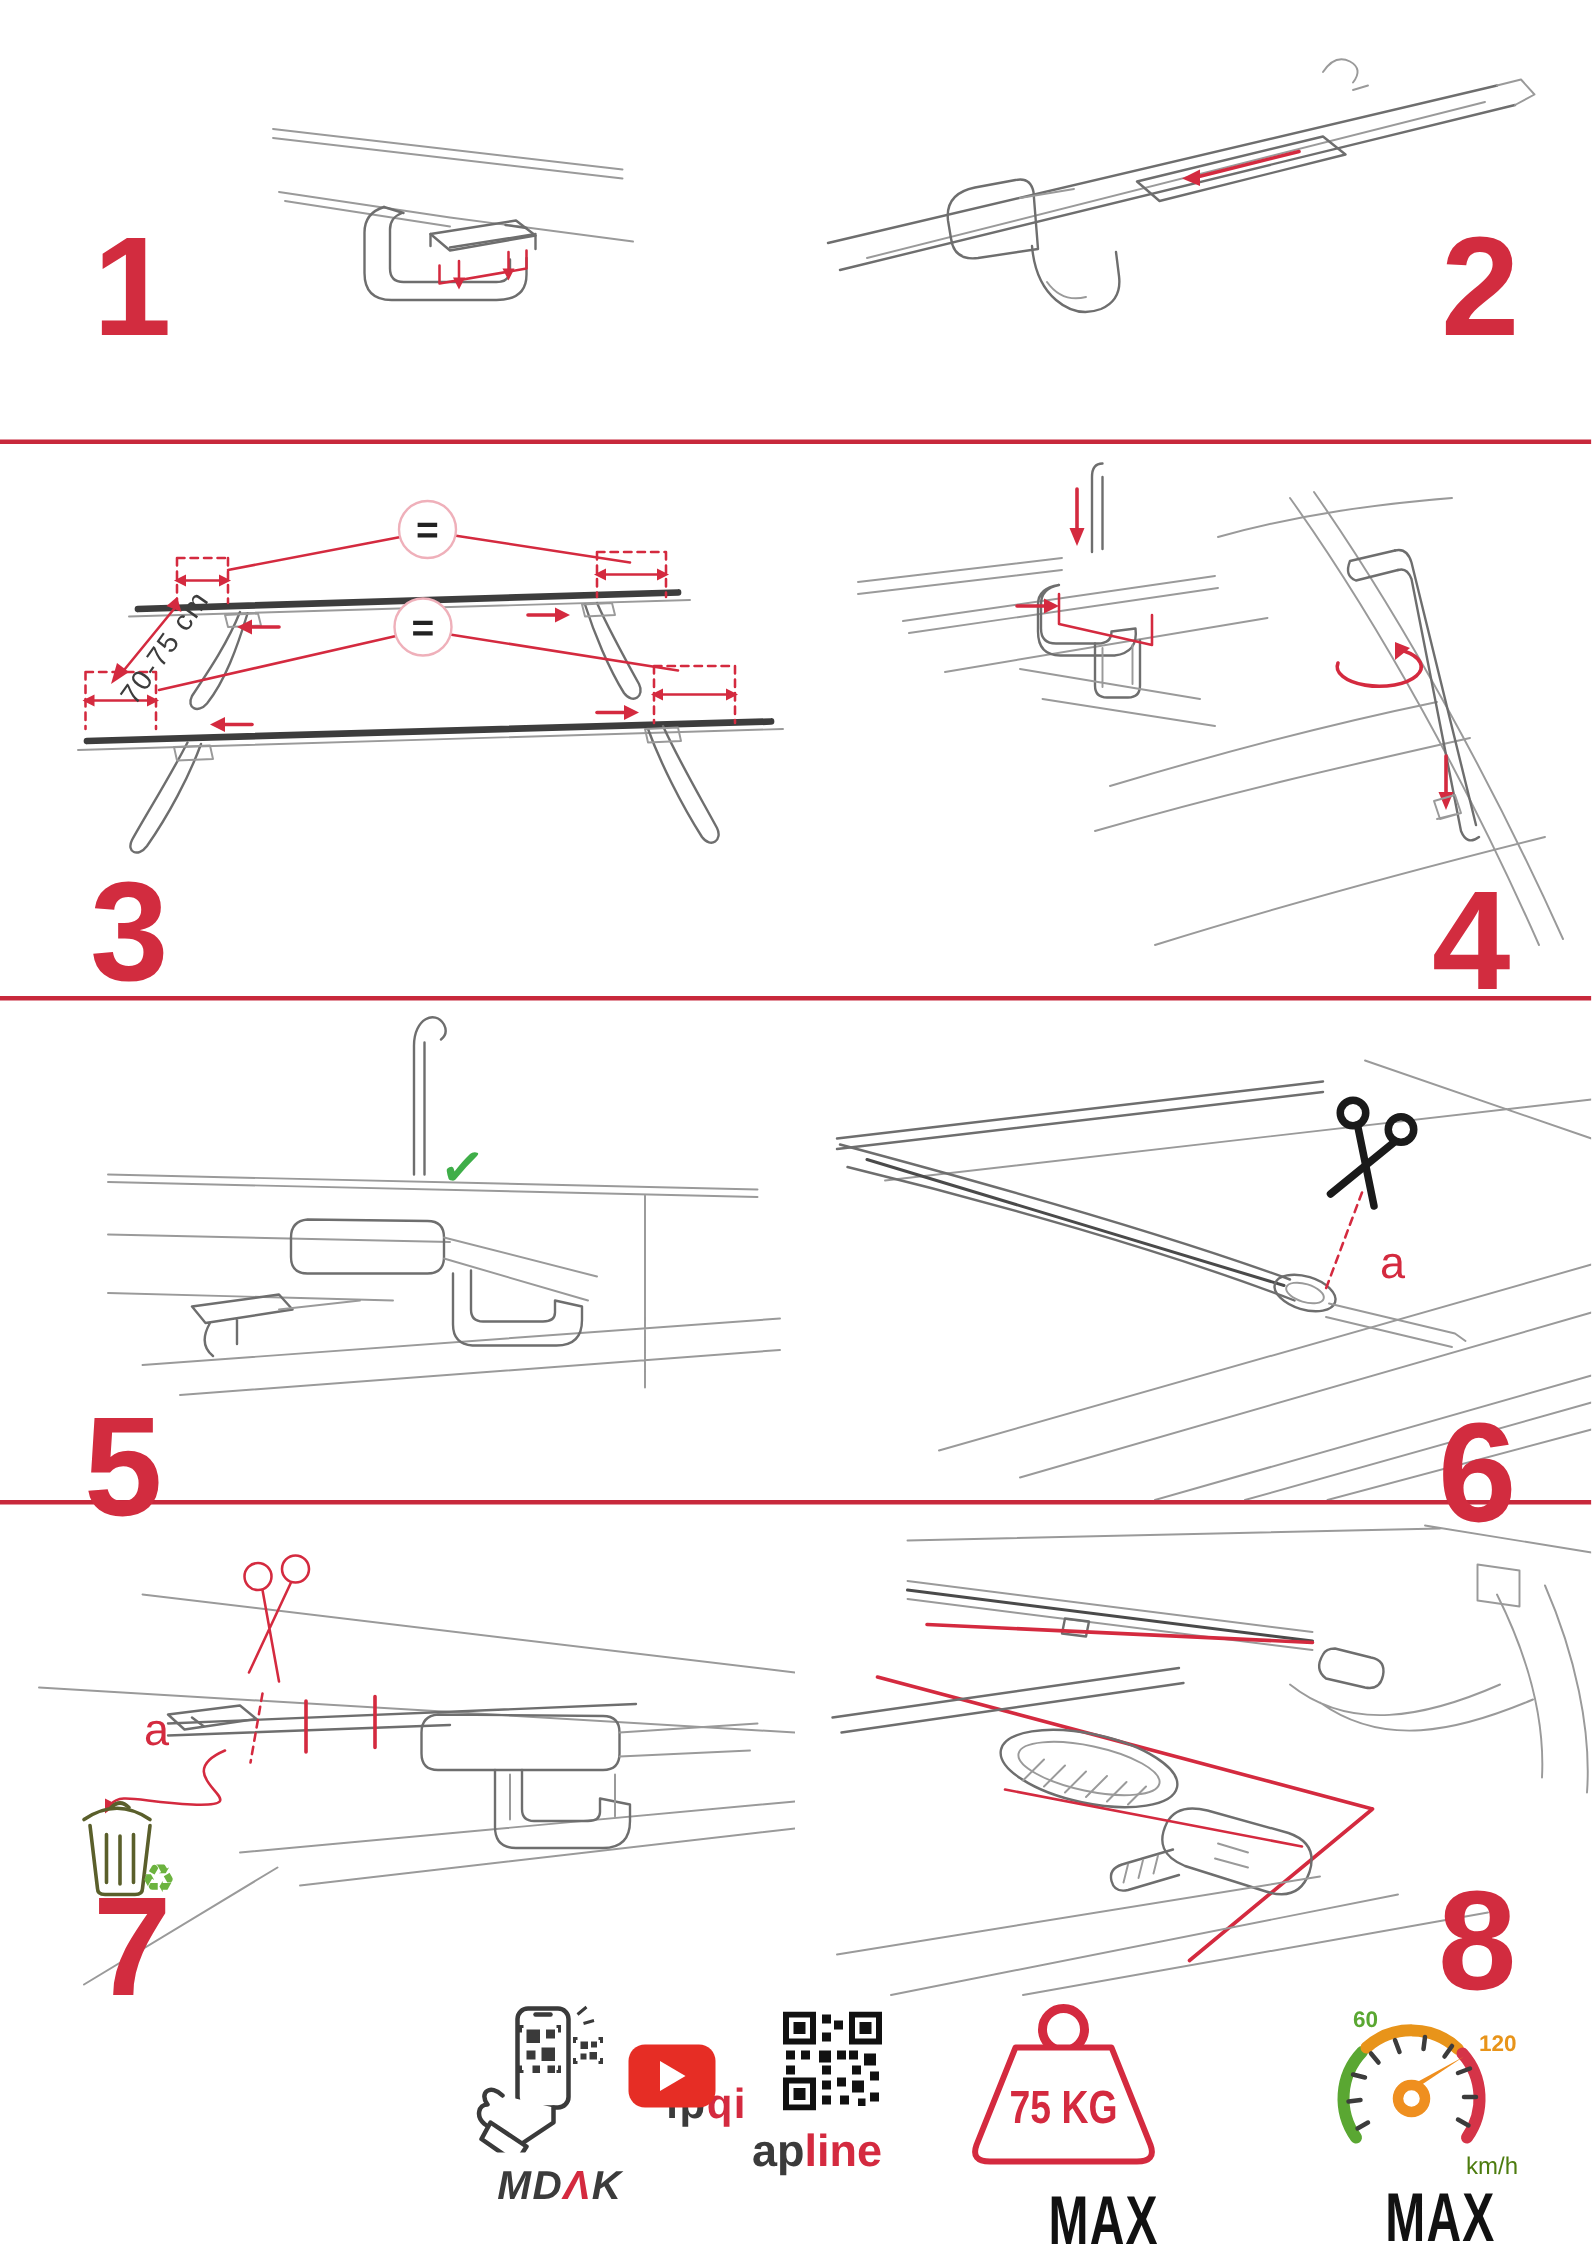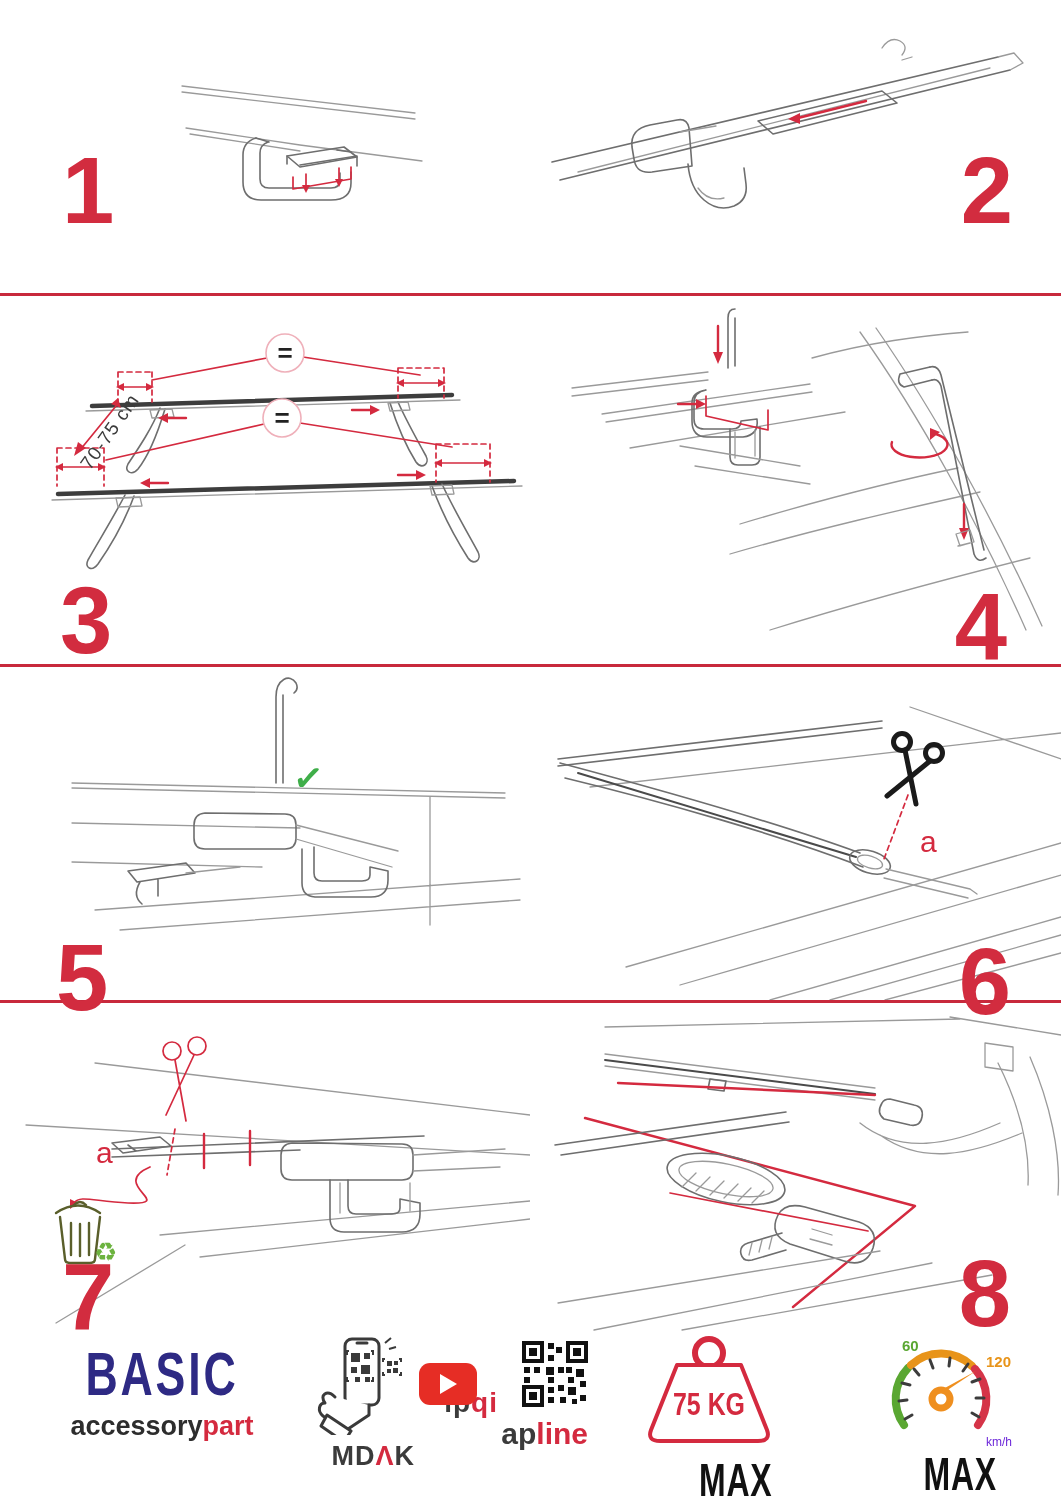--- a/index.html
+++ b/index.html
@@ -29,34 +29,34 @@
   
   .footer{position:relative;width:1061px;height:167px;}
   .brand{position:absolute;left:62px;top:6px;width:200px;text-align:center;}
   .brand-title{color:#2e2a84;font-weight:bold;font-size:47px;letter-spacing:3px;
                transform:scale(.95,1.28);transform-origin:center top;}
   .brand-sub{margin-top:17px;font-weight:bold;font-size:27px;color:#2d2d2d;letter-spacing:0;}
   .red-part{color:#d42a3f;}
   .logo-item{position:absolute;text-align:right;}
   .logo-label{font-weight:bold;color:#3b3b3b;letter-spacing:1px;}
   .mdak{left:295px;top:2px;width:120px;}
-  .mdak .logo-label{font-size:27px;margin-top:2px;}
+  .mdak .logo-label{font-size:27px;margin-top:2px;font-style:italic;}
   .ytb{left:398px;top:0;width:100px;}
   .ytb .logo-label{font-size:28px;font-weight:bold;margin-top:54px;}
   .ytb-icon{position:absolute;left:21px;top:30px;width:58px;height:42px;background:#e62d25;
             border-radius:11px;}
   .ytb-icon .tri{position:absolute;left:21px;top:11px;width:0;height:0;
             border-left:17px solid #fff;border-top:10px solid transparent;border-bottom:10px solid transparent;}
   .qrb{left:478px;top:8px;width:110px;}
   .qrb .logo-label{font-size:30px;margin-top:6px;letter-spacing:0;}
   .wgt{left:624px;top:0;width:165px;}
   .spd{left:862px;top:0;width:150px;}
   .max-label{font-weight:bold;color:#111;font-size:40px;transform:scale(.8,1.15);
              transform-origin:center top;letter-spacing:1px;}
-  .kmh{font-size:12px;color:#6d28d9;margin-top:-2px;}
+  .kmh{font-size:16px;color:#4d7c0f;margin-top:-2px;}
 </style>
 </head>
 <body>
 
 <div class="page">
 
   <div class="row" style="height:293px">
     <div class="panel" style="left:0">
       <svg width="530" height="293" viewBox="0 0 530 293">
         <path class="s-ln" d="M182 86 L415 113"></path>
@@ -283,24 +283,20 @@
         <path class="s-md" d="M252 230 l-34 10 q-9 3 -7 11 q2 8 11 6 l34 -10"></path>
         <path class="s-ln" d="M222 240 l-3 12 M232 237 l-3 12 M242 234 l-3 12 M282 226 l20 6 M280 236 l22 6"></path>
         <path class="s-rd" d="M140 190 L338 228"></path>
         <path class="s-ln" d="M28 300 L350 248 M64 327 L402 260 M152 327 L462 272"></path>
       </svg>
       <div class="step-num" style="right:52px;top:244px">8</div>
     </div>
   </div>
 
   <div class="footer">
-    <div class="brand">
-      <div class="brand-title">BASIC</div>
-      <div class="brand-sub"><span>accessory</span><span class="red-part">part</span></div>
-    </div>
 
     <div class="logo-item mdak">
       <svg width="104" height="100" viewBox="0 0 104 100">
         <g stroke="#3a3a3a" stroke-width="3" fill="#fff" stroke-linecap="round" stroke-linejoin="round">
           <rect x="34" y="4" width="34" height="66" rx="7"></rect>
           <path d="M24 62 C16 54 8 60 14 68 C8 68 6 76 12 81 L34 96 L58 80 V70"></path>
           <path d="M16 80 L40 96 L33 107 L10 91 Z"></path>
         </g>
         <path d="M46 8 h10" stroke="#3a3a3a" stroke-width="3" stroke-linecap="round"></path>
         <g fill="#3a3a3a">

